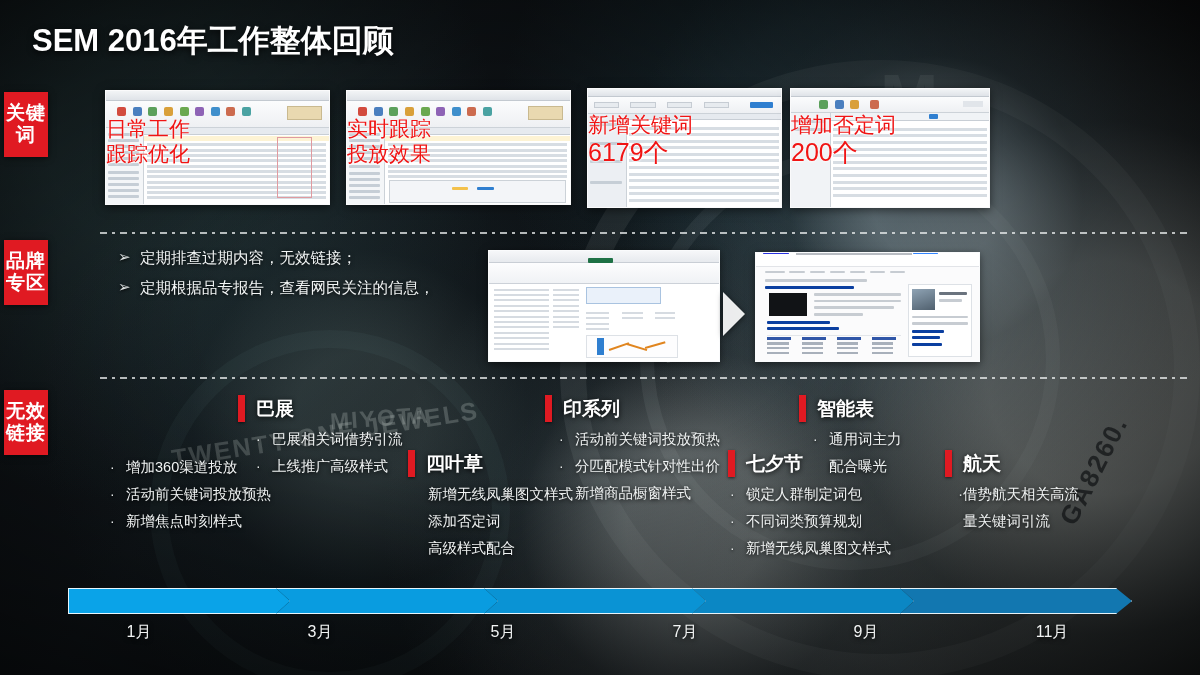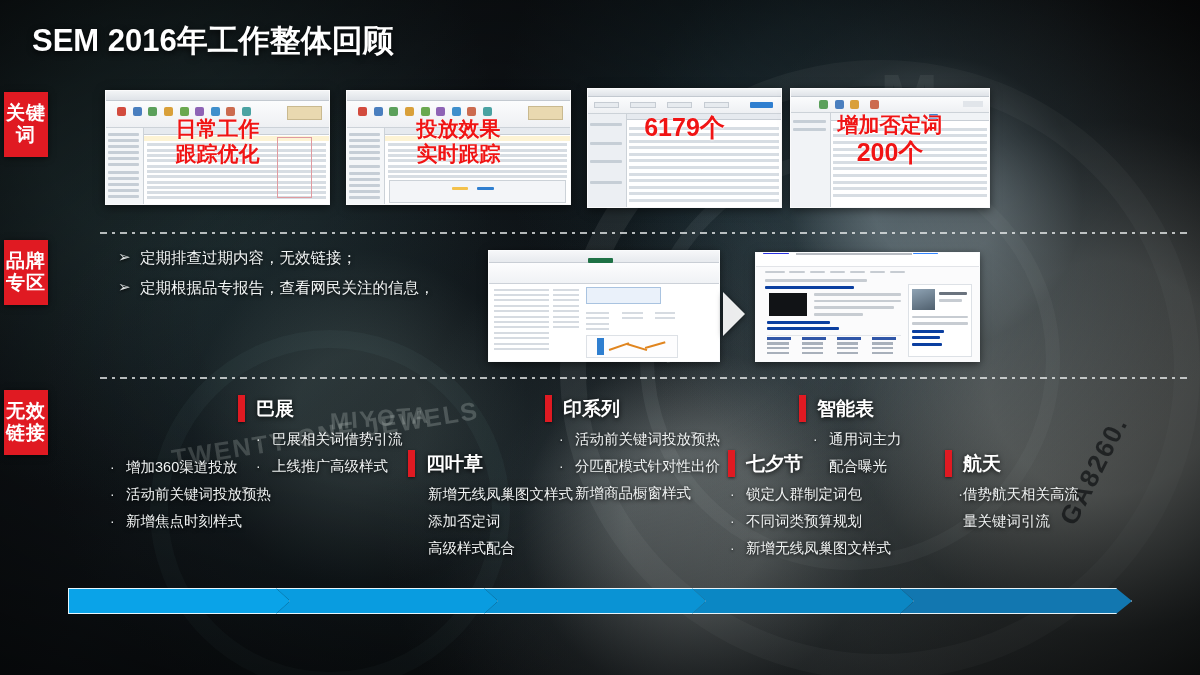--- a/index.html
+++ b/index.html
@@ -137,23 +137,22 @@
   .shot .grid { position: absolute; left: 17%; right: 0; top: 33%; bottom: 0; background: #ffffff; }
   .shot .grid .hdr { position: absolute; left: 0; right: 0; top: 0; height: 9%; background: #e6eaef; border-bottom: 1px solid #c8ced5; }
   .shot .grid .row { position: absolute; left: 1.5%; right: 1.5%; height: 3px; background: #d7dde3; }
   .shot .grid .sel { position: absolute; left: 0; right: 0; height: 7%; background: #fdf3d4; }
   .shot .grid .redbox { position: absolute; border: 1px solid #e09aa0; }
   .shot .orange { position: absolute; background: #f3c14b; border-radius: 1px; }
   .shot .blue { position: absolute; background: #2f7fd0; border-radius: 1px; }
   .card-text {
     position: absolute;
     left: 0; right: 0;
-    text-align: center;
     color: #f01414;
-    font-weight: bold;
+    font-weight: normal;
     text-shadow: 0 1px 2px rgba(255,255,255,.85), 0 0 1px rgba(255,255,255,.9);
     line-height: 1.18;
     z-index: 3;
   }
 
   
   .sec2-bullets { position: absolute; left: 118px; top: 246px; z-index: 8; width: 380px; }
   .b-row { display: flex; align-items: flex-start; margin-bottom: 7px; }
   .b-mark {
     color: #dfe3e3; font-size: 15px; width: 22px; flex: 0 0 22px;
@@ -357,22 +356,22 @@
             <div class="row" style="top:41%"></div>
           <div class="row" style="top:48%"></div>
             <div class="row" style="top:55%"></div>
           <div class="row" style="top:62%"></div>
           <span style="position:absolute;left:2%;right:2%;top:68%;bottom:2%;background:#f3f5f8;border:1px solid #ccd2d8;"></span>
           <span class="orange" style="left:36%; top:78%; width:9%; height:4%;"></span>
           <span class="blue" style="left:50%; top:78%; width:9%; height:4%;"></span>
         </div>
       </div>
       <div class="card-text" style="top:26px; font-size:21px;">
+        <div>实时跟踪</div>
         <div>投放效果</div>
-        <div>实时跟踪</div>
       </div>
     </div>
 
     <div class="card" style="left:482px; top:-2px; width:195px; height:120px;">
       <div class="shot">
         <div class="titlebar" style="height:7%"></div>
         <div class="ribbon" style="top:7%; height:14%;">
           <span style="position:absolute;left:3%;top:30%;width:13%;height:40%;background:#e7ebef;border:1px solid #c6ccd3;"></span>
           <span style="position:absolute;left:22%;top:30%;width:13%;height:40%;background:#e7ebef;border:1px solid #c6ccd3;"></span>
           <span style="position:absolute;left:41%;top:30%;width:13%;height:40%;background:#e7ebef;border:1px solid #c6ccd3;"></span>
@@ -395,20 +394,21 @@
             <div class="row" style="top:49%"></div>
           <div class="row" style="top:56%"></div>
             <div class="row" style="top:63%"></div>
           <div class="row" style="top:70%"></div>
             <div class="row" style="top:77%"></div>
           <div class="row" style="top:84%"></div>
             <div class="row" style="top:91%"></div>
         </div>
       </div>
       <div class="card-text" style="top:24px; font-size:21px;">
+        <div>新增关键词</div>
         <div style="font-size:25px;">6179个</div>
       </div>
     </div>
 
     <div class="card" style="left:685px; top:-2px; width:200px; height:120px;">
       <div class="shot">
         <div class="titlebar" style="height:7%"></div>
         <div class="ribbon" style="top:7%; height:13%;">
           <i style="left:14%; background:#5ba05b;"></i>
             <i style="left:22%; background:#4a7fbf;"></i>
@@ -691,14 +691,22 @@
     <div class="seg" style="left:208px; width:222px; background:#099ce0;
                 clip-path: polygon(0 0, calc(100% - 14px) 0, 100% 50%, calc(100% - 14px) 100%, 0 100%, 14px 50%);"></div>
     <div class="seg" style="left:416px; width:222px; background:#0a93d4;
                 clip-path: polygon(0 0, calc(100% - 14px) 0, 100% 50%, calc(100% - 14px) 100%, 0 100%, 14px 50%);"></div>
     <div class="seg" style="left:624px; width:222px; background:#0b87c4;
                 clip-path: polygon(0 0, calc(100% - 14px) 0, 100% 50%, calc(100% - 14px) 100%, 0 100%, 14px 50%);"></div>
     <div class="seg" style="left:832px; width:232px; background:#1277b0;
                 clip-path: polygon(0 0, calc(100% - 16px) 0, 100% 50%, calc(100% - 16px) 100%, 0 100%, 14px 50%);"></div>
   </div>
 
+  <div class="months">
+    <div class="month" style="left:139px;">1月</div>
+    <div class="month" style="left:320px;">3月</div>
+    <div class="month" style="left:503px;">5月</div>
+    <div class="month" style="left:685px;">7月</div>
+    <div class="month" style="left:866px;">9月</div>
+    <div class="month" style="left:1052px;">11月</div>
+  </div>
 
 </div>
 
 </body></html>

